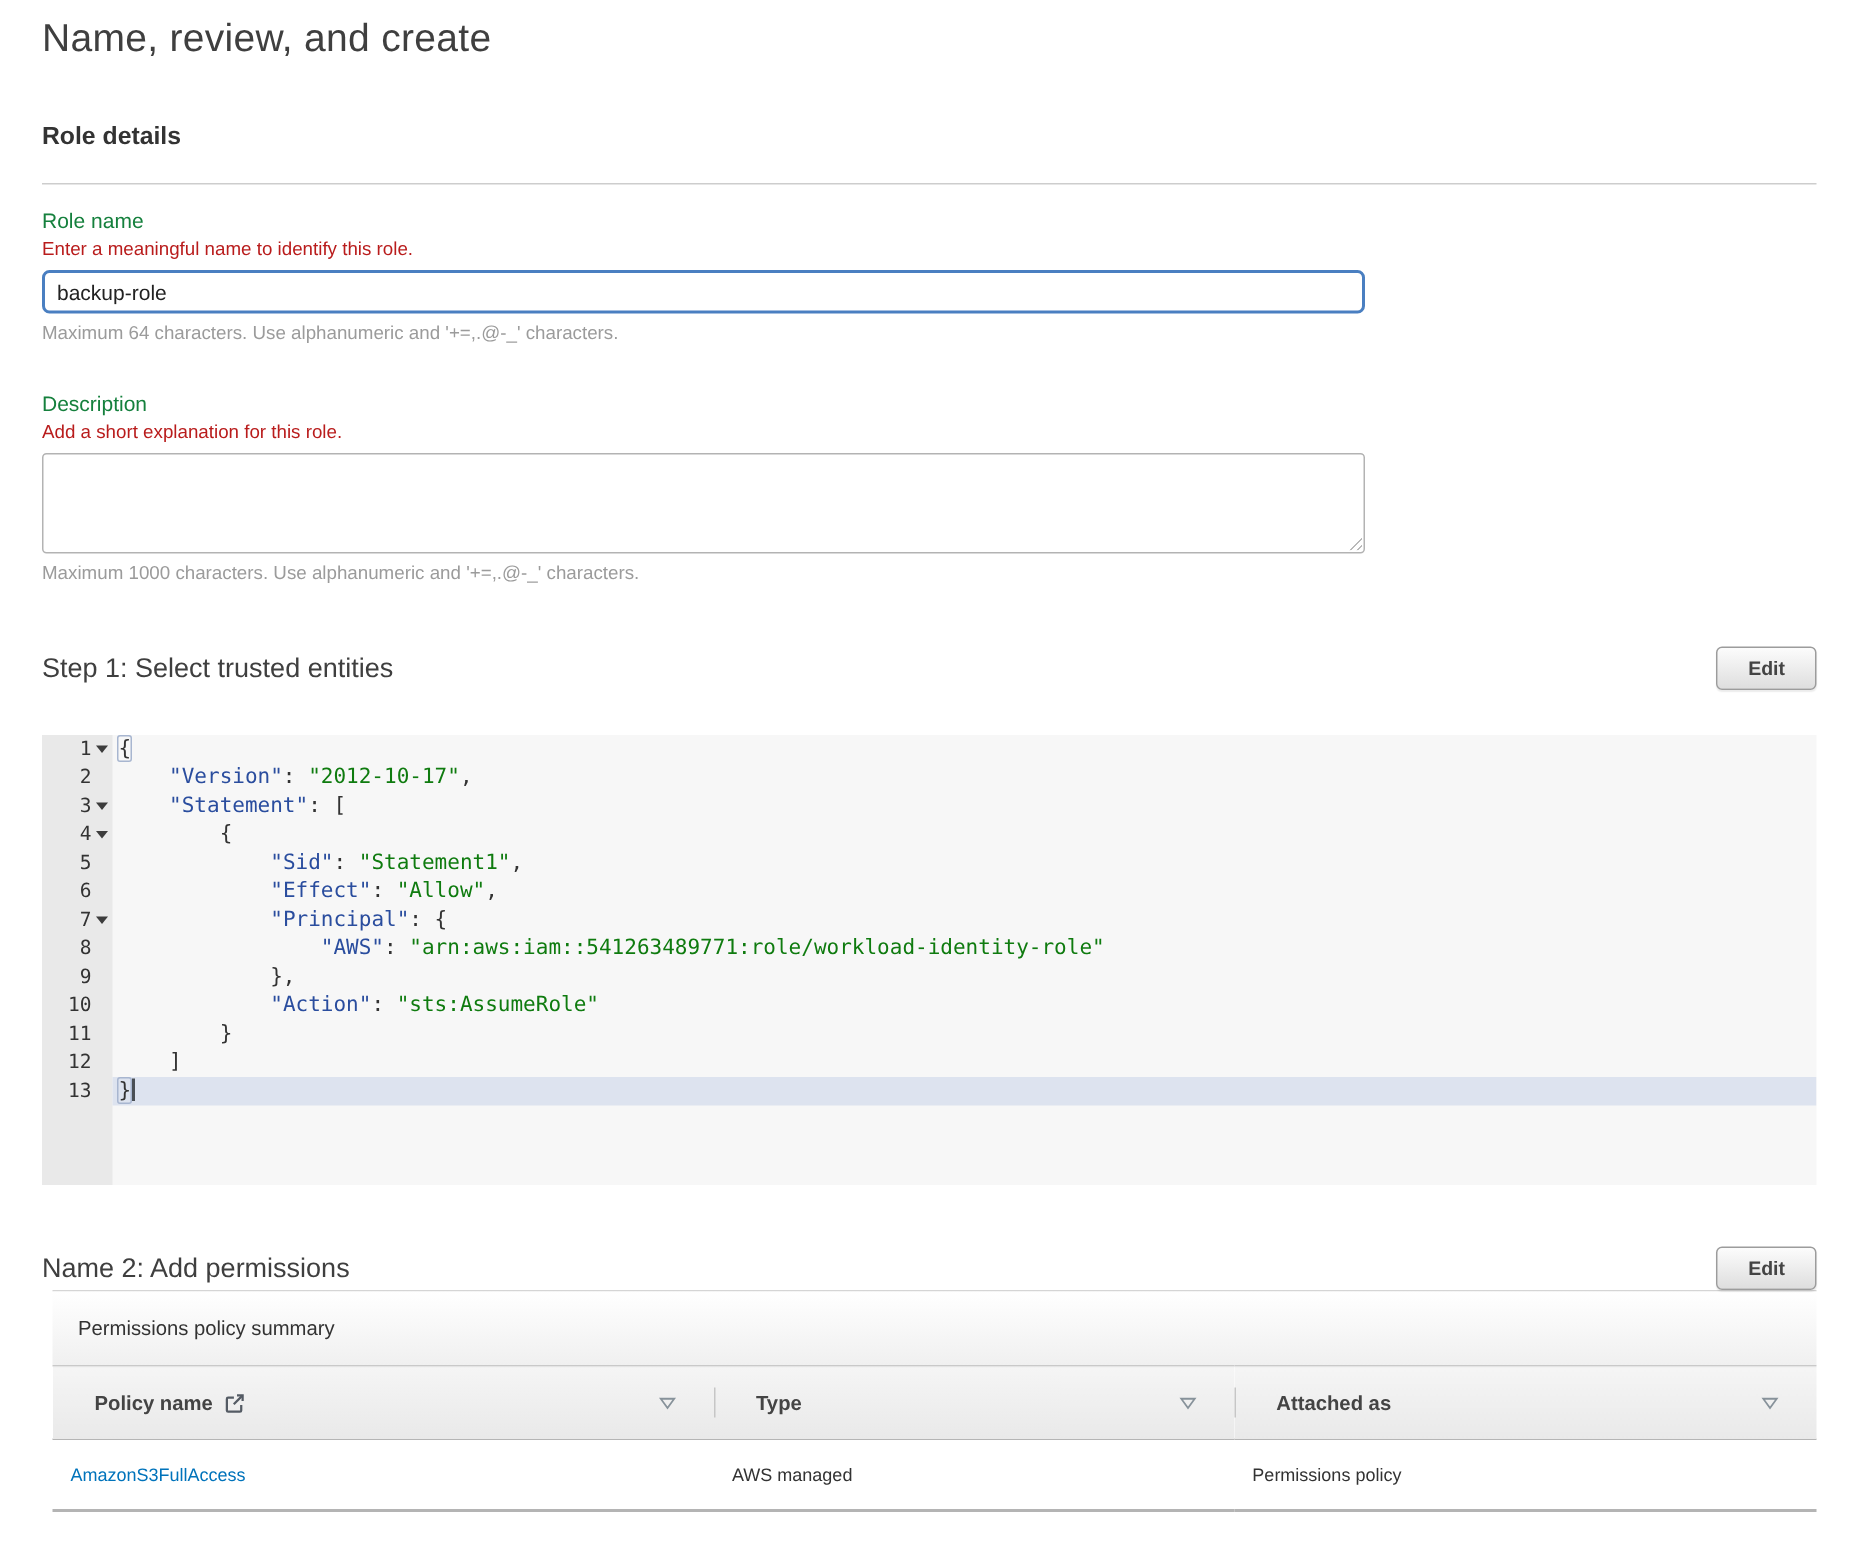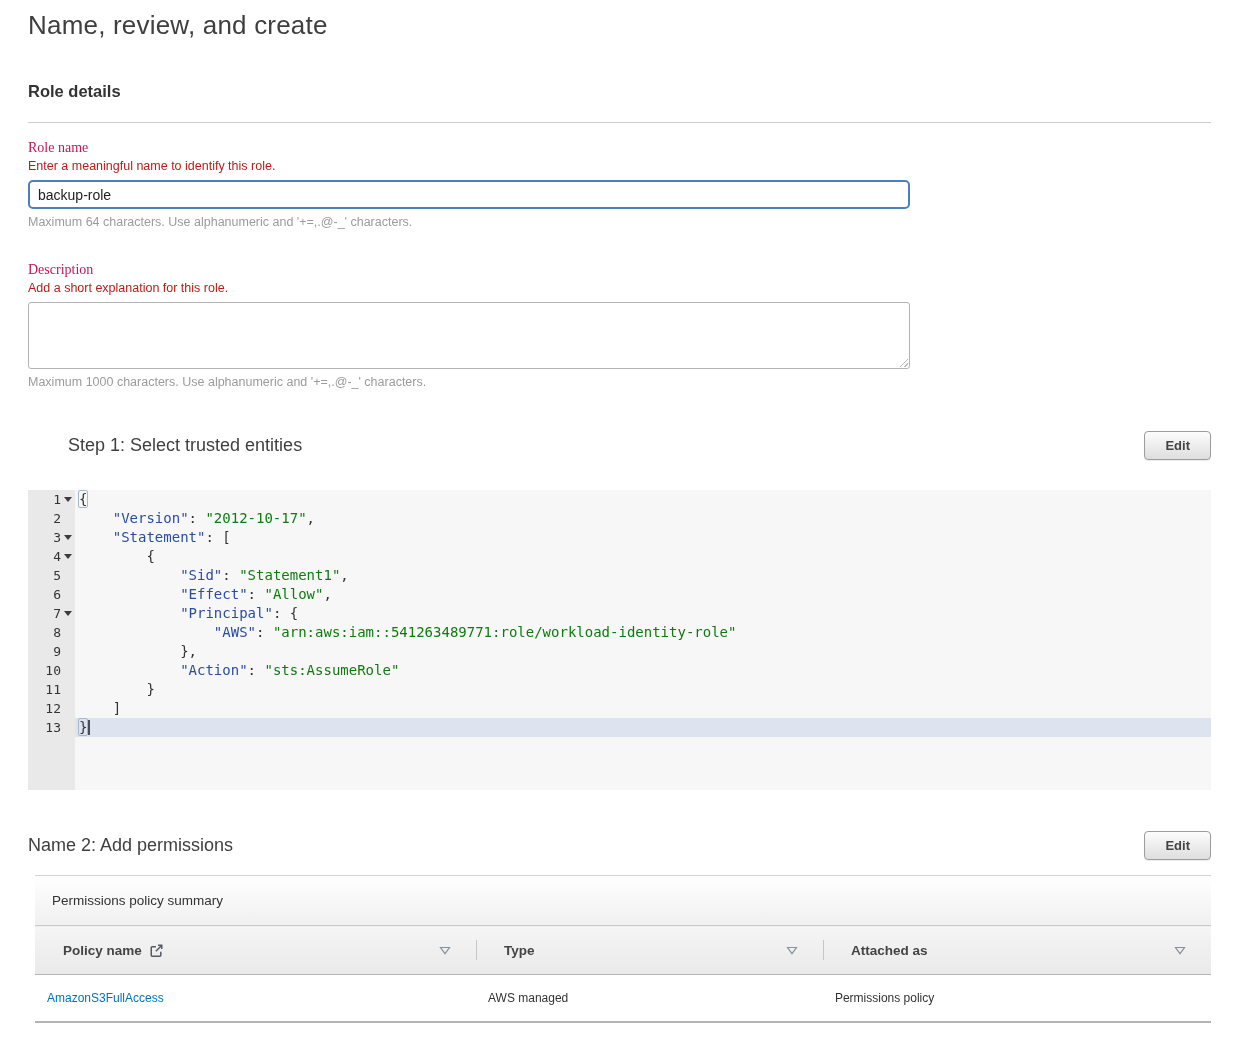--- a/index.html
+++ b/index.html
@@ -11,21 +11,21 @@
   }
   .page { padding: 0 31px 20px 28px; }
 
   
   .page-title { font-size: 26px; font-weight: 400; color: #3f3f3f; margin-top: 10px; letter-spacing: .2px; }
   .section-title { font-size: 16.5px; font-weight: 700; color: #333; margin-top: 41px; }
   .divider { border: none; border-top: 1px solid #cdcdcd; margin-top: 21px; }
 
   
   .field { margin-top: 16px; }
-  .field-label { font-size: 14px; color: #be185d; line-height: 17px; font-family: Liberation Serif, serif; }
+  .field-label { font-size: 14px; color: #15803d; line-height: 17px; }
   .field-help { font-size: 12.5px; color: #b91c1c; margin-top: 3px; }
   .field-hint { font-size: 12.5px; color: #9b9b9b; margin-top: 6px; }
   .text-input {
     display: block; width: 882px; height: 29px; margin-top: 7px;
     border: 2px solid #4a7fc1; border-radius: 5px;
     padding: 12px 8px; font-size: 14px; color: #222;
     font-family: "Liberation Sans", sans-serif; outline: none;
   }
   .desc-wrap { position: relative; width: 882px; margin-top: 7px; }
   .textarea {
@@ -36,21 +36,21 @@
   }
   .resize-handle {
     position: absolute; right: 2px; bottom: 2px; width: 10px; height: 10px;
     background: repeating-linear-gradient(-45deg, transparent, transparent 2px, #b9b9b9 2px, #b9b9b9 3px);
     clip-path: polygon(100% 0, 100% 100%, 0 100%);
   }
   .desc-field { margin-top: 32px; }
 
   
   .step-row { display: flex; justify-content: space-between; align-items: center; }
-  .step1-row { margin-top: 42px; margin-bottom: 30px; margin-left: 40px; }
+  .step1-row { margin-top: 42px; margin-bottom: 30px; }
   .step2-row { margin-top: 41px; }
   .step-heading { font-size: 18px; font-weight: 400; color: #3f3f3f; }
   .btn {
     font-family: "Liberation Sans", sans-serif;
     font-size: 13px; font-weight: 700; color: #444;
     background: linear-gradient(#fcfcfc, #dedede);
     border: 1px solid #9c9c9c; border-radius: 4px;
     padding: 6px 20px; cursor: pointer;
     box-shadow: 0 1px 1px rgba(0,0,0,.08);
   }
@@ -68,21 +68,21 @@
   .codearea { flex: 1; padding-left: 4px; }
   .cline { height: 19px; line-height: 19px; font-size: 14px; white-space: pre; color: #333; }
   .cline.active { background: #dde3ef; margin-left: -4px; padding-left: 4px; }
   .tok-p { color: #333; }
   .tok-k { color: #2a4d9e; }
   .tok-s { color: #0f7b0f; }
   .brk { border: 1px solid #a8b6d0; border-radius: 2px; margin: -1px; }
   .caret { display: inline-block; width: 0; height: 15px; border-left: 2px solid #4a4f55; vertical-align: -3px; margin-left: 1px; }
 
   
-  .panel { margin-top: 15px; margin-left: 7px; border-top: 1px solid #d5d5d5; }
+  .panel { margin-left: 7px; border-top: 1px solid #d5d5d5; }
   .panel-header {
     height: 49px; display: flex; align-items: center; padding-left: 17px;
     background: linear-gradient(#ffffff, #f0f0f0);
     font-size: 13.5px; color: #333;
   }
   table.policy-table { width: 100%; border-collapse: collapse; }
   .policy-table th {
     background: linear-gradient(#f5f5f5, #e9e9e9);
     border-top: 1px solid #c9c9c9; border-bottom: 1px solid #b5b5b5;
     height: 49px; text-align: left; padding: 0 12px;

